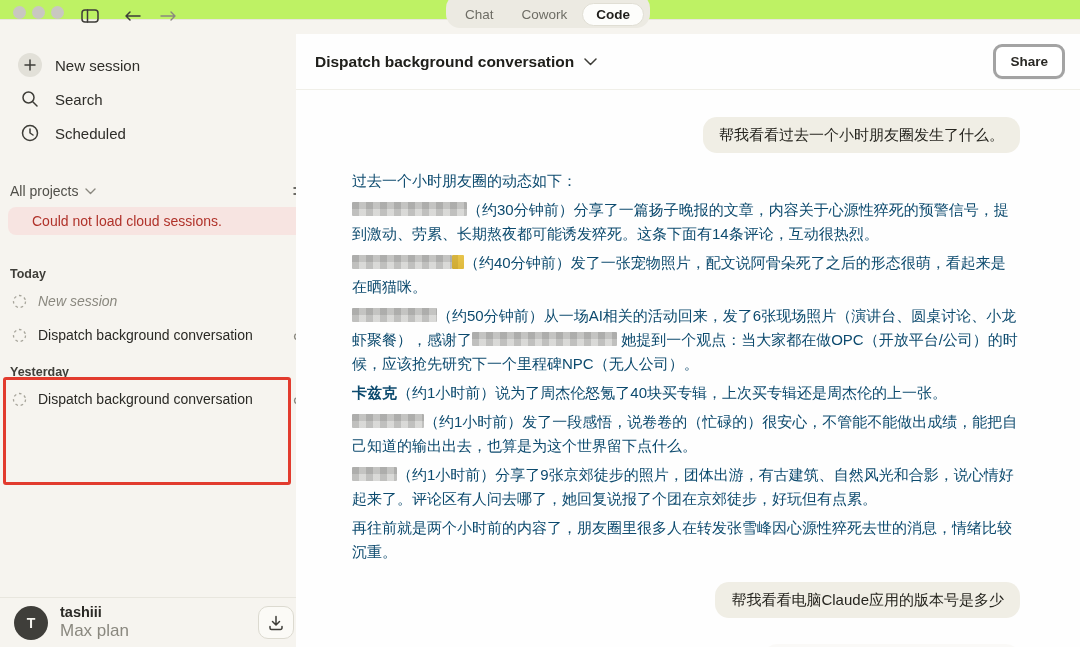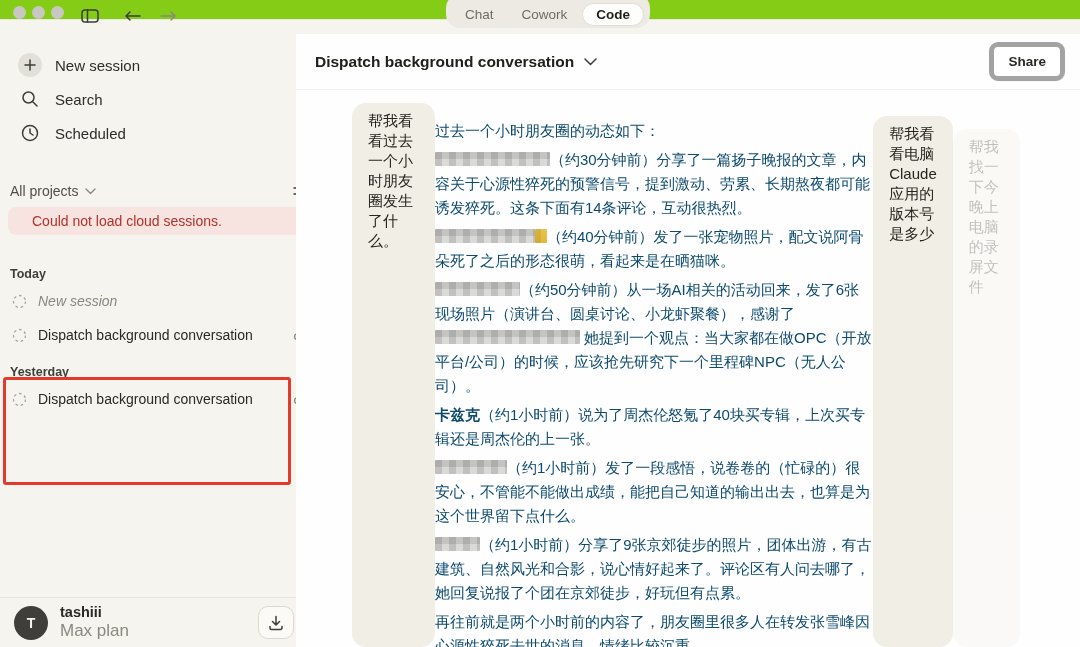--- a/index.html
+++ b/index.html
@@ -2,21 +2,21 @@
 <html><head>
 <meta charset="utf-8">
 <style>
   * { box-sizing: border-box; margin: 0; padding: 0; }
   html,body { width:1080px; height:647px; overflow:hidden;
     font-family:"Liberation Sans","DejaVu Sans",sans-serif; background:#f6f4ef; }
   .window { position:relative; width:1080px; height:647px; }
 
   
   .topbar { position:absolute; top:0; left:0; right:0; height:20px;
-    background:#84cc16; border-bottom:1px solid #e8e6de; z-index:5; }
+    background:#bef264; border-bottom:1px solid #e8e6de; z-index:5; }
   .traffic { position:absolute; top:6px; left:13px; display:flex; gap:6px; }
   .traffic span { width:13px; height:13px; border-radius:50%; background:#c9c7c1; }
   .winbtn { position:absolute; top:5px; width:24px; height:22px; display:flex;
     align-items:center; justify-content:center; color:#3e3d38; }
   .seg-wrap { position:absolute; left:446px; top:-6px; height:34px; padding:6px 6px 0 6px;
     background:#eceae2; border-radius:14px; display:flex; align-items:center; gap:2px; }
   .seg { padding:3px 13px; font-size:13.5px; color:#6e6d65; border-radius:12px; cursor:default; }
   .seg.active { background:#fdfdfb; border:1px solid #e0ded4; color:#1f1e1b; font-weight:700; }
 
   
@@ -53,25 +53,25 @@
   .dl-btn { width:36px; height:33px; border:1px solid #dcdad0; border-radius:10px;
     background:#fbfaf6; display:flex; align-items:center; justify-content:center; }
   .updown { margin-left:8px; display:flex; align-items:center; }
 
   
   .main { position:absolute; top:34px; left:296px; right:0; bottom:0; background:#fefefe; }
   .main-header { height:56px; display:flex; align-items:center; padding:0 15px 0 19px;
     border-bottom:1px solid #f0efe8; background:#fefefe; }
   .main-title { font-size:15.5px; font-weight:700; color:#20201c; }
   .title-chevron { margin-left:10px; display:flex; }
-  .share-btn { margin-left:auto; padding:7px 14px; border:5px solid #a3a3a3; border-radius:9px;
+  .share-btn { margin-left:auto; padding:7px 14px; border:3px solid #a3a3a3; border-radius:9px;
     background:#fff; font-size:13.5px; font-weight:600; color:#2a2925; cursor:default;
     box-shadow:0 1px 1px rgba(0,0,0,0.03); }
   .chat-body { position:absolute; top:57px; left:0; right:0; bottom:0; overflow:hidden;
-    padding:12px 60px 0 56px; display:flex; }
+    padding:26px 60px 0 56px; display:flex; flex-direction:column; }
   .msg-row { display:flex; justify-content:flex-end; }
   .msg-row.faded { opacity:0.28; margin-top:26px; }
   .bubble-user { background:#f0eee5; border-radius:14px; padding:8px 16px;
     font-size:15px; color:#26251f; line-height:20px; max-width:640px; }
   .assistant { margin-top:16px; font-size:15px; color:#0c4a6e; }
   .assistant p { line-height:24px; margin:0 0 5px 0; }
   .assistant strong { font-weight:700; }
   .redact { display:inline-block; height:14px; vertical-align:-1px; border-radius:1px;
     background-image:
       repeating-linear-gradient(90deg, rgba(40,40,40,0.16) 0 7px, rgba(40,40,40,0.02) 7px 14px),

